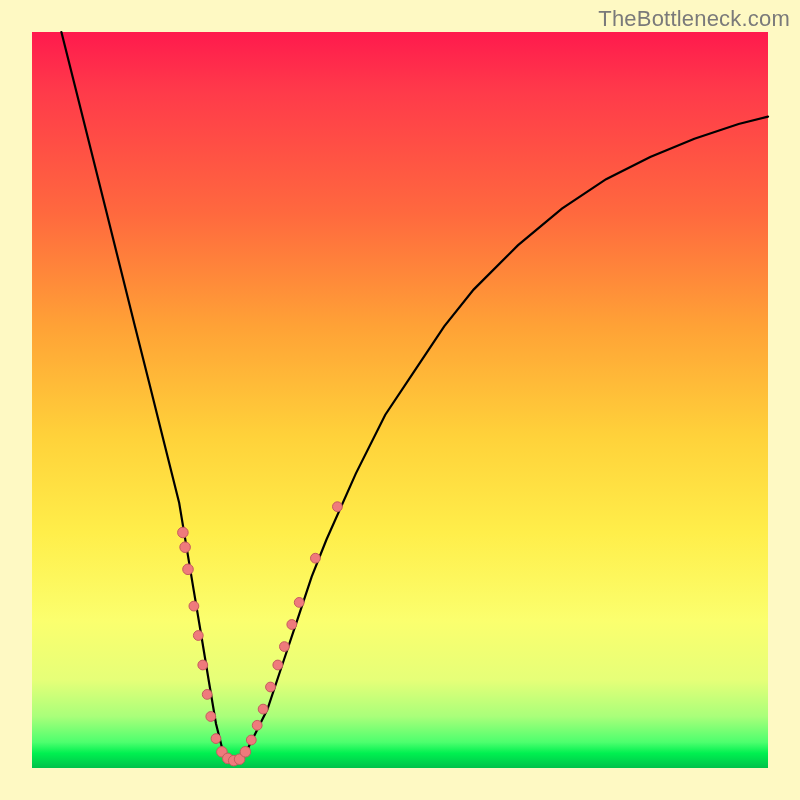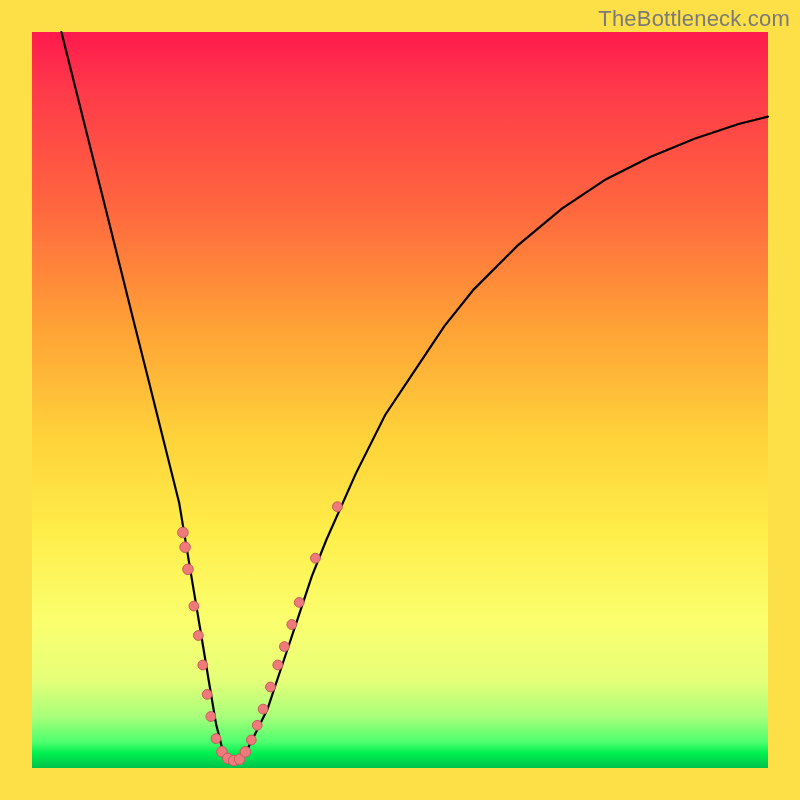--- a/index.html
+++ b/index.html
@@ -8,21 +8,21 @@
     width: 800px;
     height: 800px;
     background: #000;
     overflow: hidden;
     font-family: Arial, Helvetica, sans-serif;
   }
   .frame {
     position: absolute;
     left: 0; top: 0;
     width: 800px; height: 800px;
-    background: #fde047;
+    background: #fef9c3;
   }
   .plot-area {
     position: absolute;
     left: 32px;
     top: 32px;
     width: 736px;
     height: 736px;
     
     background: linear-gradient(to bottom,
       #ff1a4d 0%,

